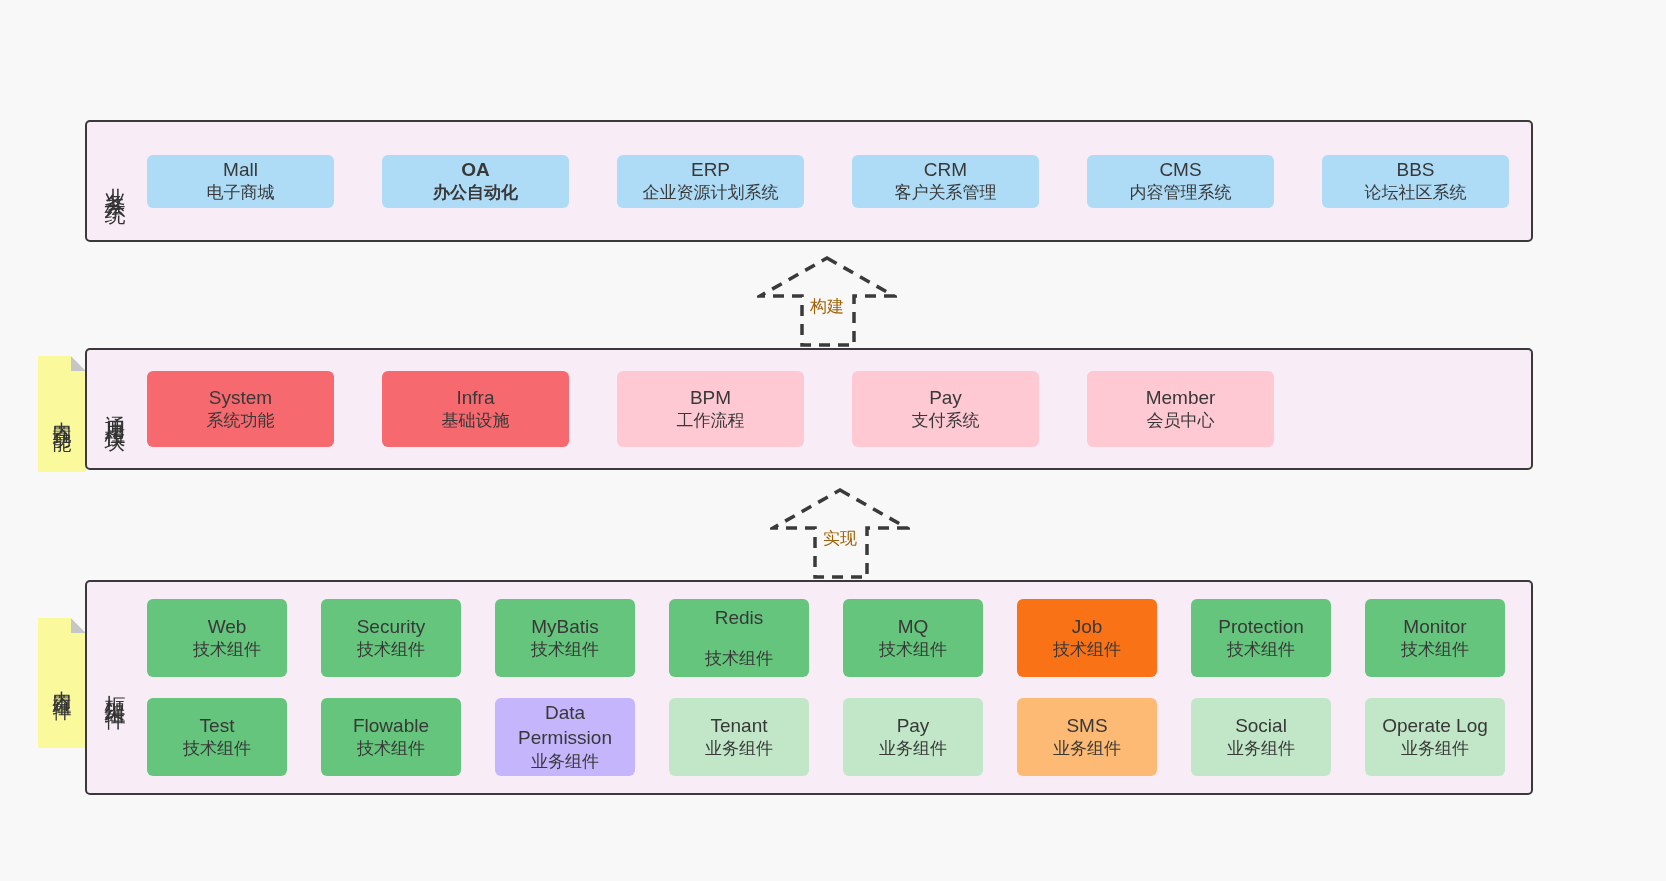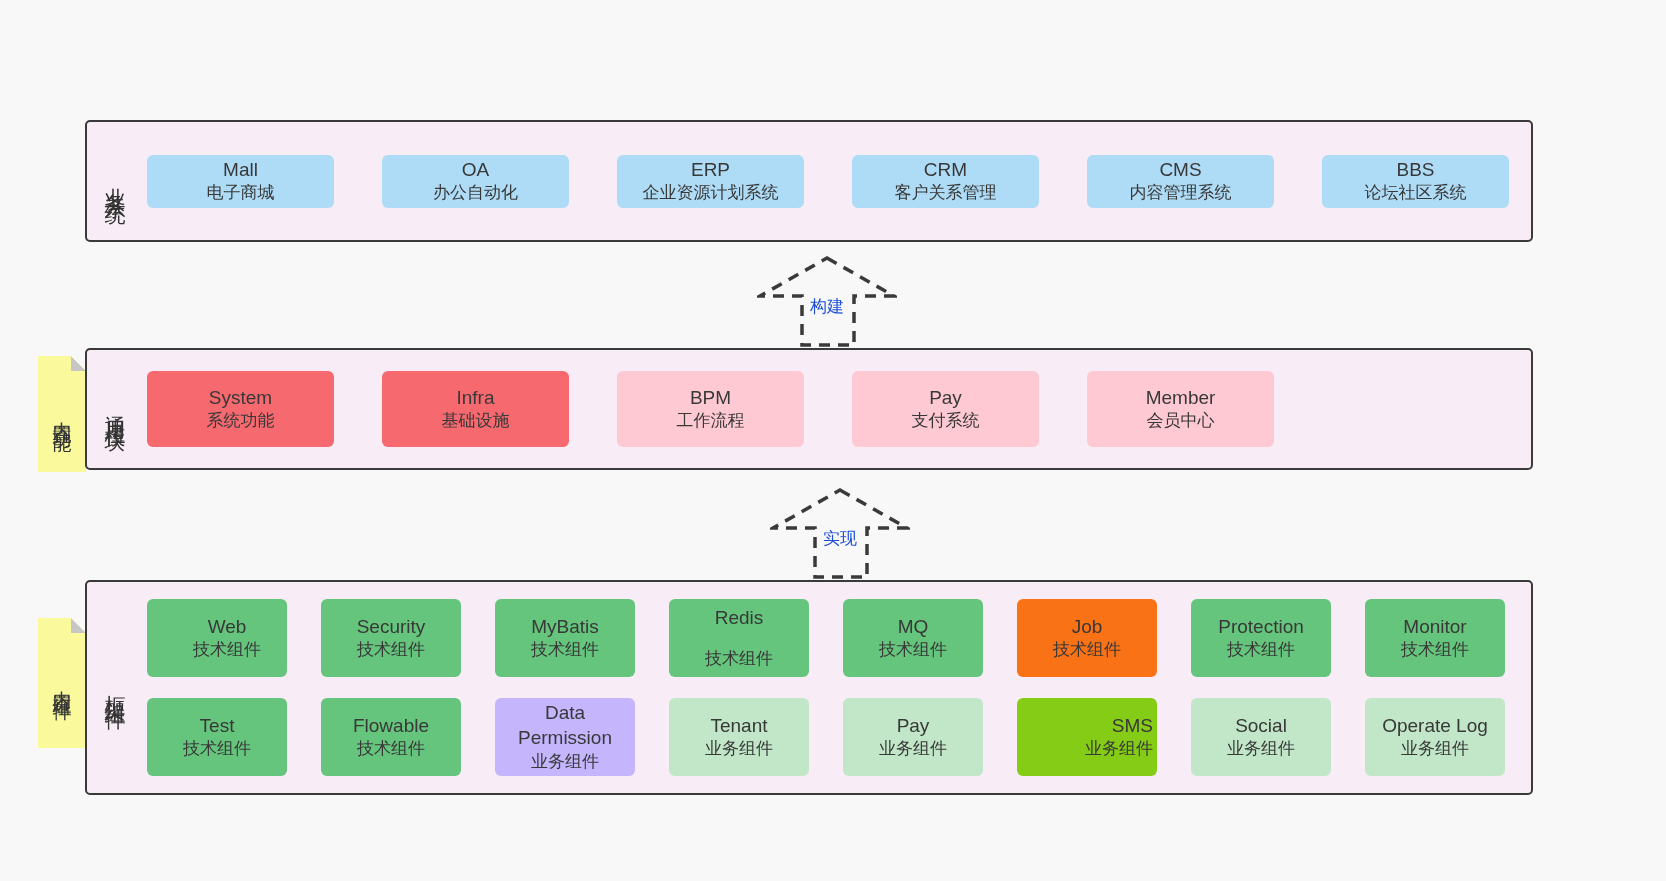--- a/index.html
+++ b/index.html
@@ -97,21 +97,21 @@
   #arrow-build{left:757px;top:255px;}
   #arrow-implement{left:770px;top:487px;}
   .arrow svg{position:absolute;inset:0;width:100%;height:100%;}
   .arrow-label{
     position:absolute;
     left:50%;top:40px;
     transform:translateX(-50%);
     background:#f8f8f8;
     padding:0 4px;
     font-size:17px;
-    color:#1d4ed8;
+    color:#a16207;
     white-space:nowrap;
   }
 </style>
 </head>
 <body>
 
 <div class="page">
 
   <div class="sticky" id="note-modules" style="background: rgb(250, 250, 157);">
     <div class="sticky-fold"></div>
@@ -135,21 +135,21 @@
     <span class="arrow-label">实现</span>
   </div>
 
   <section class="layer" id="layer-business">
     <div class="layer-label">业务系统</div>
     <div class="boxes">
       <div class="box box-l" style="background: rgb(174, 220, 246);">
         <div class="box-title">Mall</div>
         <div class="box-sub">电子商城</div>
       </div>
-      <div class="box box-l" style="background: rgb(174, 220, 246);">
+      <div class="box box-l" style="background: rgb(174, 220, 246); font-weight: bold;">
         <div class="box-title">OA</div>
         <div class="box-sub">办公自动化</div>
       </div>
       <div class="box box-l" style="background: rgb(174, 220, 246);">
         <div class="box-title">ERP</div>
         <div class="box-sub">企业资源计划系统</div>
       </div>
       <div class="box box-l" style="background: rgb(174, 220, 246);">
         <div class="box-title">CRM</div>
         <div class="box-sub">客户关系管理</div>
@@ -242,21 +242,21 @@
           <div class="box-sub">业务组件</div>
         </div>
         <div class="box box-s" style="background: rgb(193, 231, 200);">
           <div class="box-title">Tenant</div>
           <div class="box-sub">业务组件</div>
         </div>
         <div class="box box-s" style="background: rgb(193, 231, 200);">
           <div class="box-title">Pay</div>
           <div class="box-sub">业务组件</div>
         </div>
-        <div class="box box-s" style="background: #84cc16; align-items: flex-end;">
+        <div class="box box-s" style="background: #fdba74;">
           <div class="box-title">SMS</div>
           <div class="box-sub">业务组件</div>
         </div>
         <div class="box box-s" style="background: rgb(193, 231, 200);">
           <div class="box-title">Social</div>
           <div class="box-sub">业务组件</div>
         </div>
         <div class="box box-s" style="background: rgb(193, 231, 200);">
           <div class="box-title">Operate Log</div>
           <div class="box-sub">业务组件</div>

